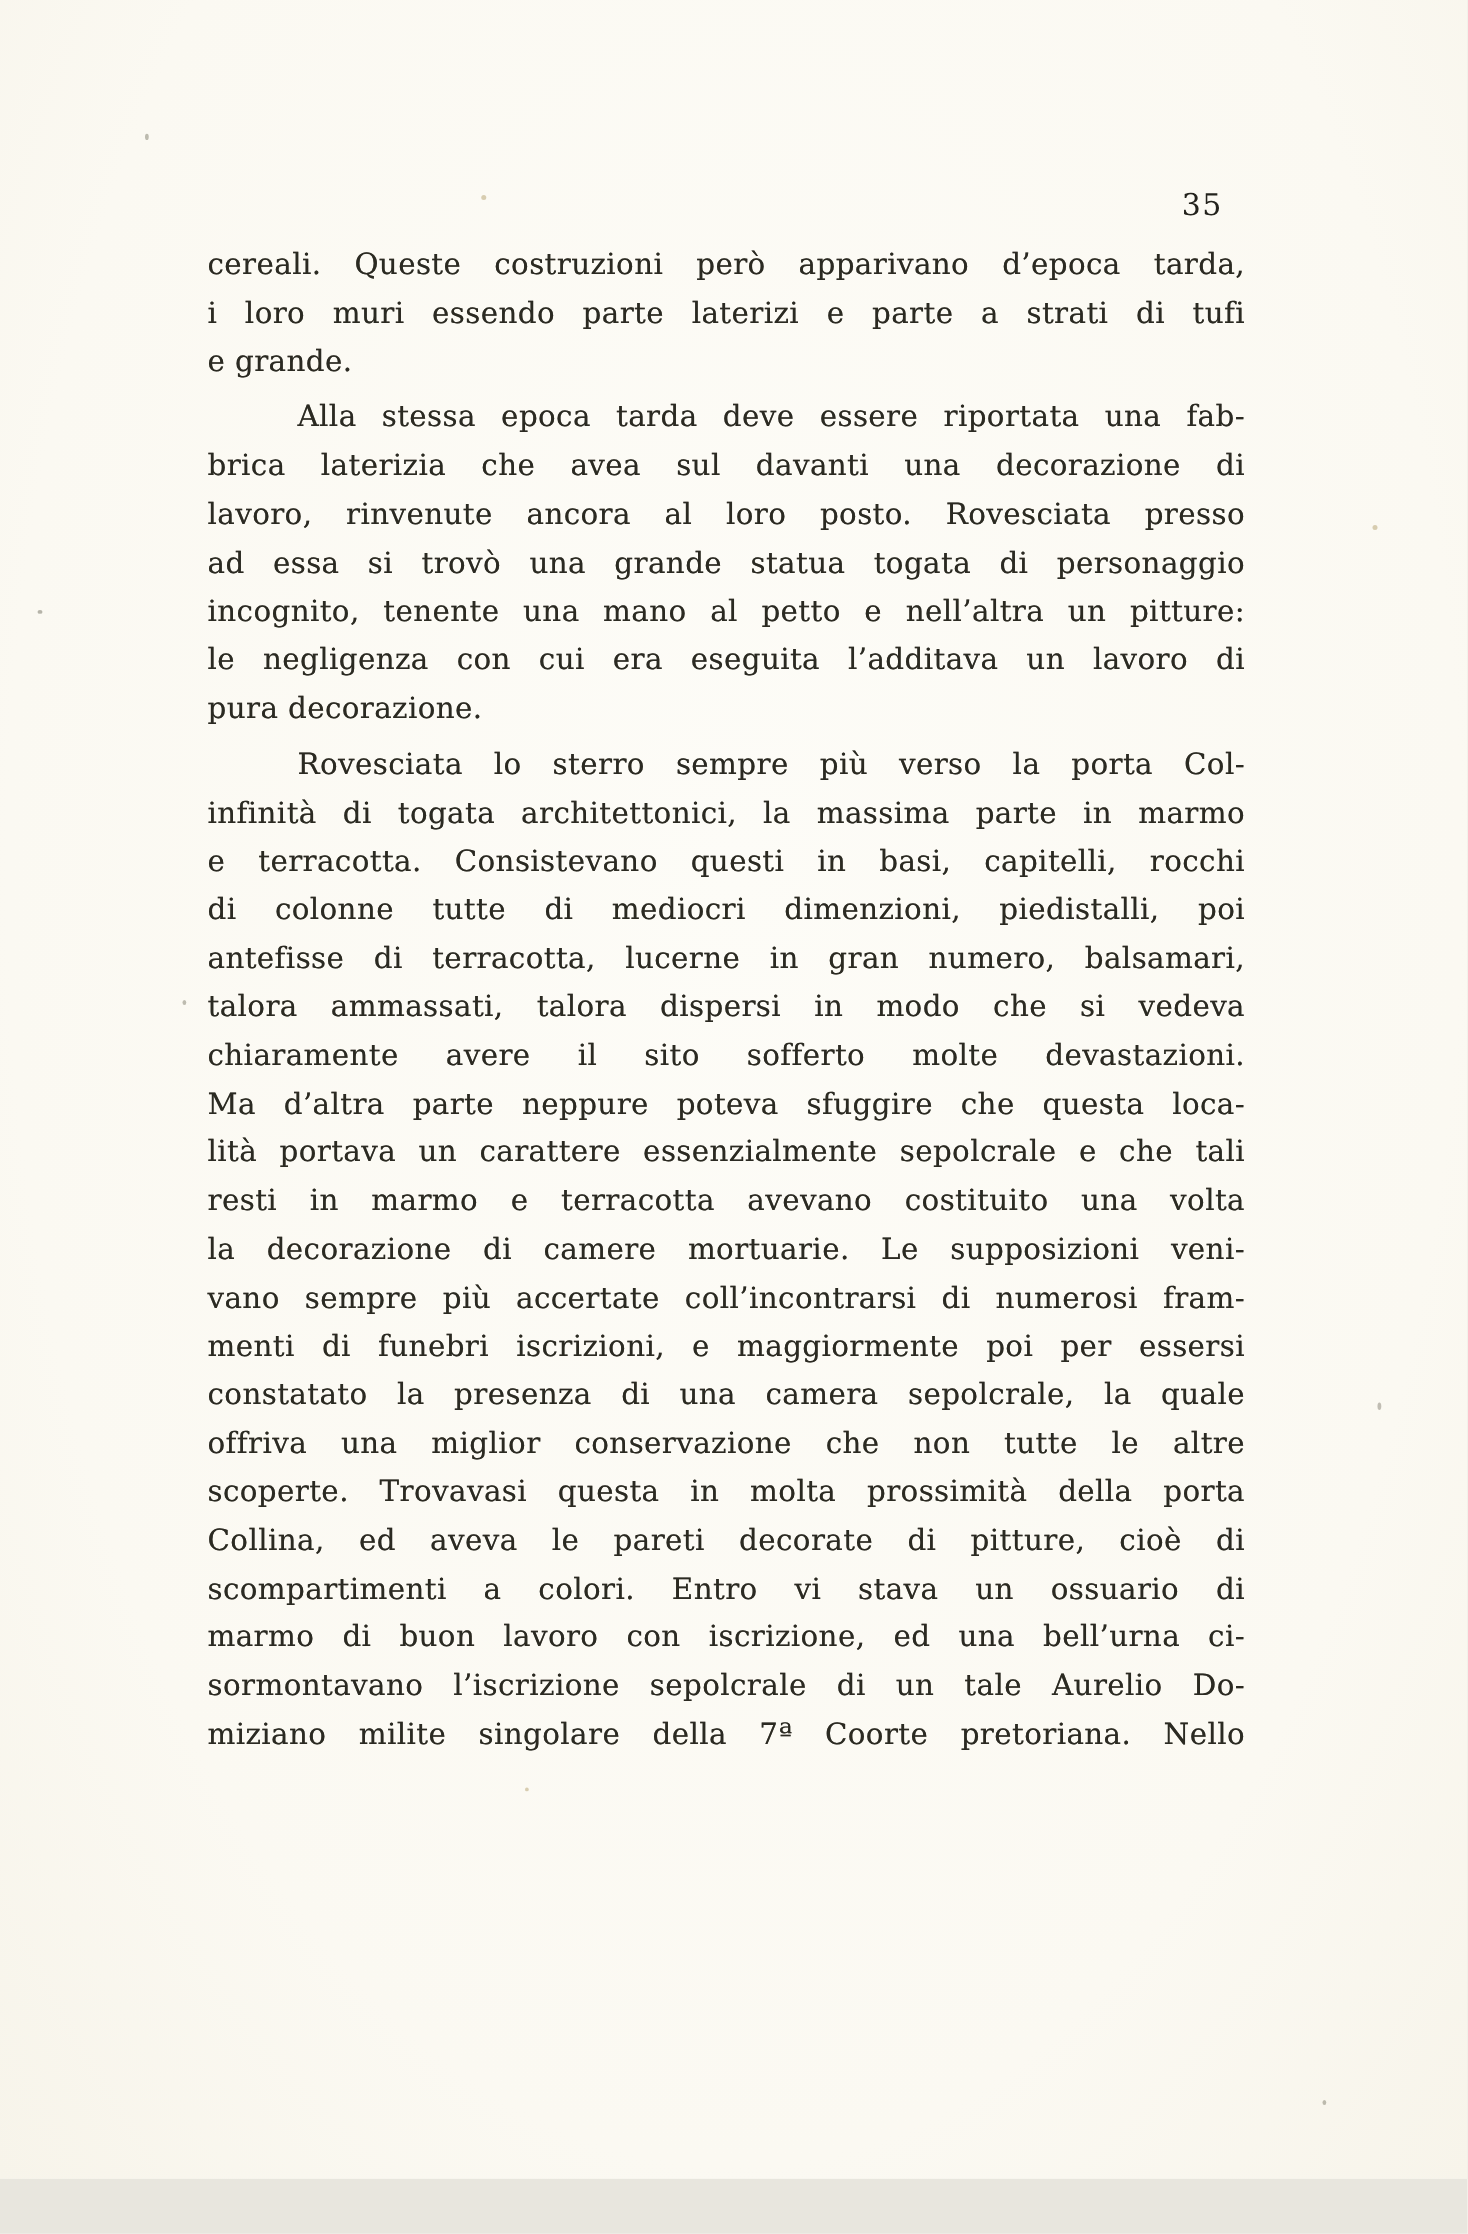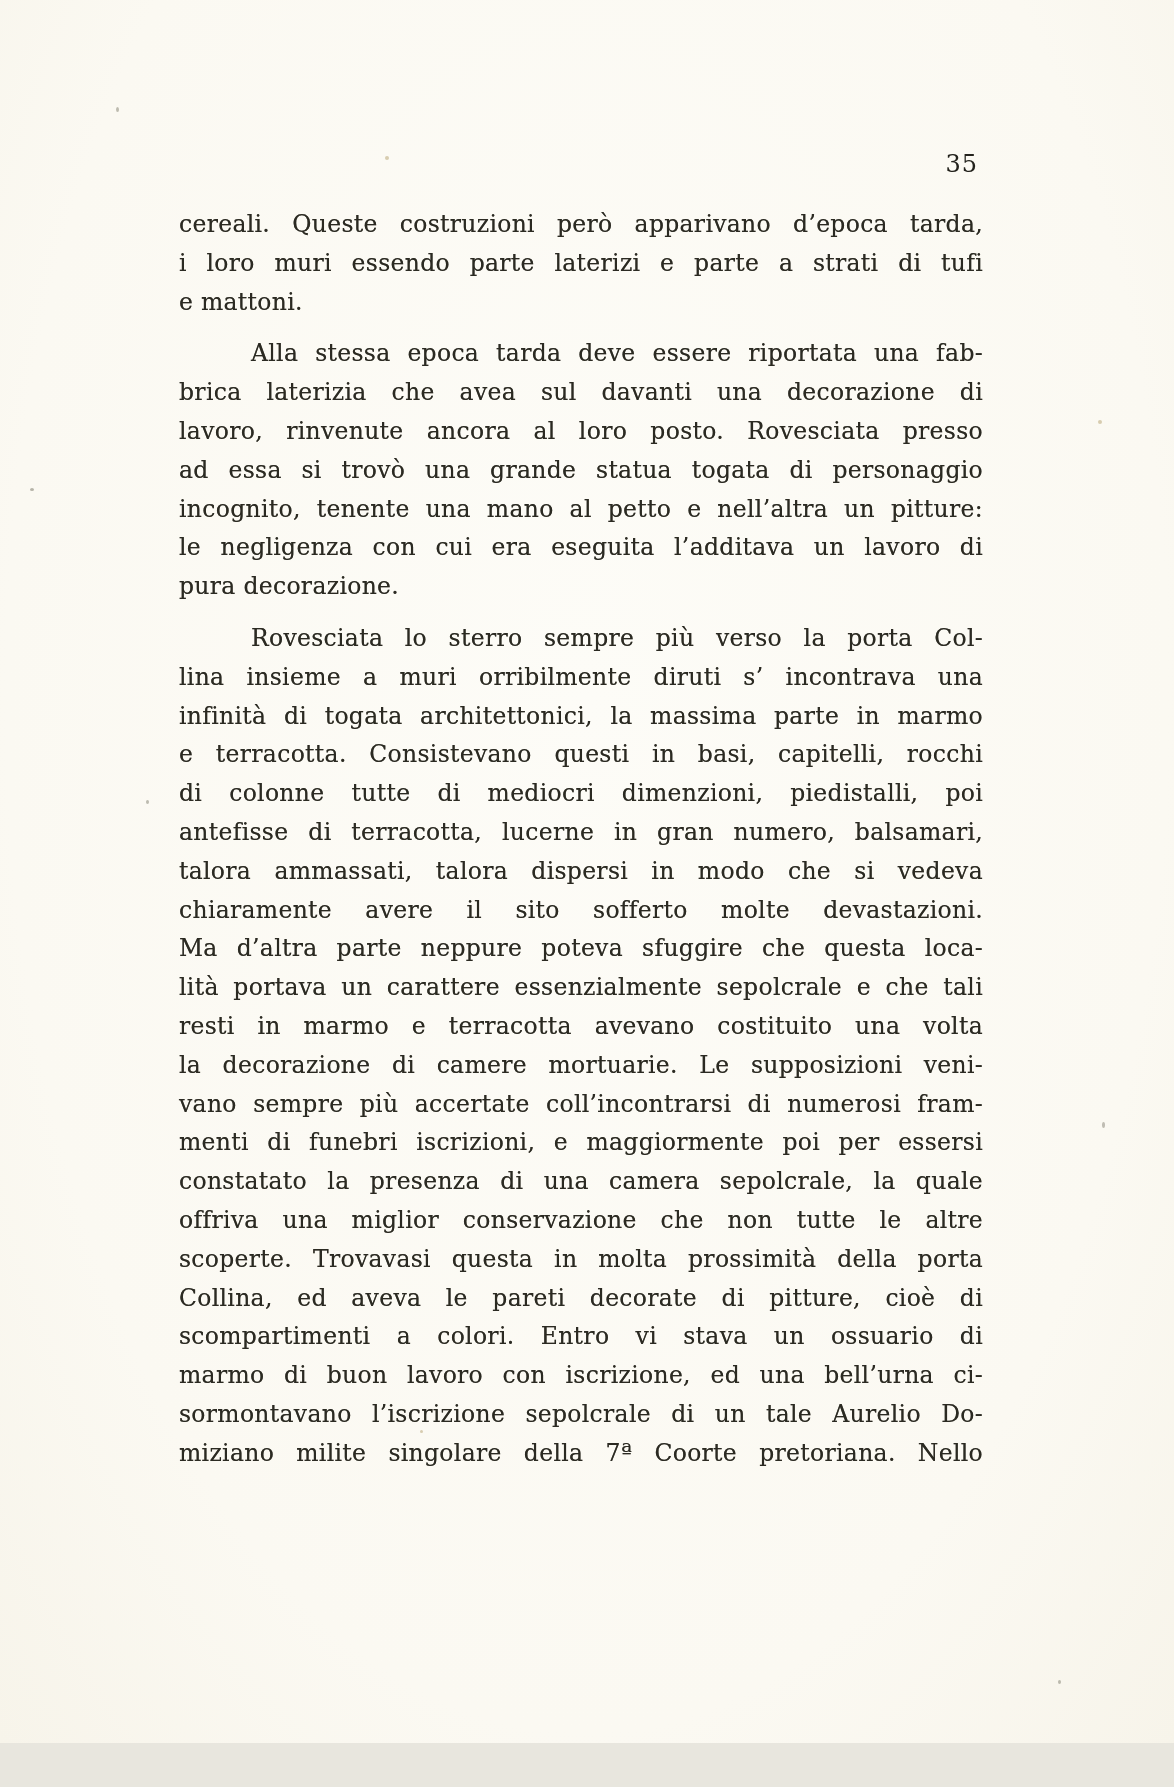--- a/index.html
+++ b/index.html
@@ -28,21 +28,21 @@
   }
   .text-block {
     position: absolute;
     left: 166px;
     top: 192px;
     width: 830px;
     font-size: 23.5px;
     line-height: 38.8px;
     letter-spacing: 0.3px;
   }
-  .paragraph { margin: 13px; }
+  .paragraph { margin: 0; }
   .paragraph + .paragraph { margin-top: 6px; }
   .line {
     text-align: justify;
     text-align-last: justify;
     white-space: normal;
     color: #2b2a22;
     text-shadow: 0 0 0.4px rgba(40, 38, 30, 0.6);
   }
   .line.no-just {
     text-align: left;
@@ -79,34 +79,33 @@
   <div class="speck s6"></div>
   <div class="speck s7"></div>
   <div class="speck s8"></div>
 
   <div class="page-number">35</div>
 
   <div class="text-block" id="text-block">
       <div class="paragraph">
         <div class="line">cereali. Queste costruzioni però apparivano d’epoca tarda,</div>
         <div class="line">i loro muri essendo parte laterizi e parte a strati di tufi</div>
-        <div class="line no-just">e mattoni.</div>
+        <div class="line no-just">e grande.</div>
       </div>
       <div class="paragraph">
         <div class="line indent">Alla stessa epoca tarda deve essere riportata una fab-</div>
         <div class="line">brica laterizia che avea sul davanti una decorazione di</div>
         <div class="line">lavoro, rinvenute ancora al loro posto. Rovesciata presso</div>
         <div class="line">ad essa si trovò una grande statua togata di personaggio</div>
         <div class="line">incognito, tenente una mano al petto e nell’altra un pitture:</div>
         <div class="line">le negligenza con cui era eseguita l’additava un lavoro di</div>
         <div class="line no-just">pura decorazione.</div>
       </div>
       <div class="paragraph">
         <div class="line indent">Rovesciata lo sterro sempre più verso la porta Col-</div>
-        <div class="line">lina insieme a muri orribilmente diruti s’ incontrava una</div>
         <div class="line">infinità di togata architettonici, la massima parte in marmo</div>
         <div class="line">e terracotta. Consistevano questi in basi, capitelli, rocchi</div>
         <div class="line">di colonne tutte di mediocri dimenzioni, piedistalli, poi</div>
         <div class="line">antefisse di terracotta, lucerne in gran numero, balsamari,</div>
         <div class="line">talora ammassati, talora dispersi in modo che si vedeva</div>
         <div class="line">chiaramente avere il sito sofferto molte devastazioni.</div>
         <div class="line">Ma d’altra parte neppure poteva sfuggire che questa loca-</div>
         <div class="line">lità portava un carattere essenzialmente sepolcrale e che tali</div>
         <div class="line">resti in marmo e terracotta avevano costituito una volta</div>
         <div class="line">la decorazione di camere mortuarie. Le supposizioni veni-</div>

